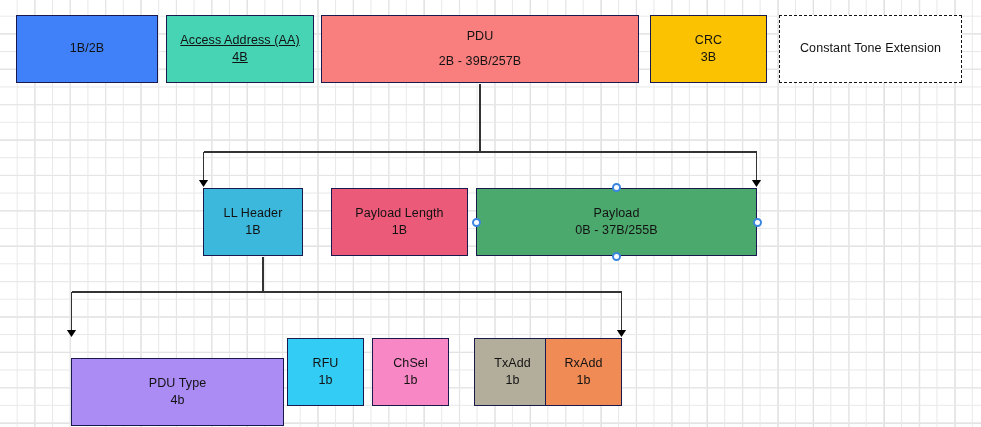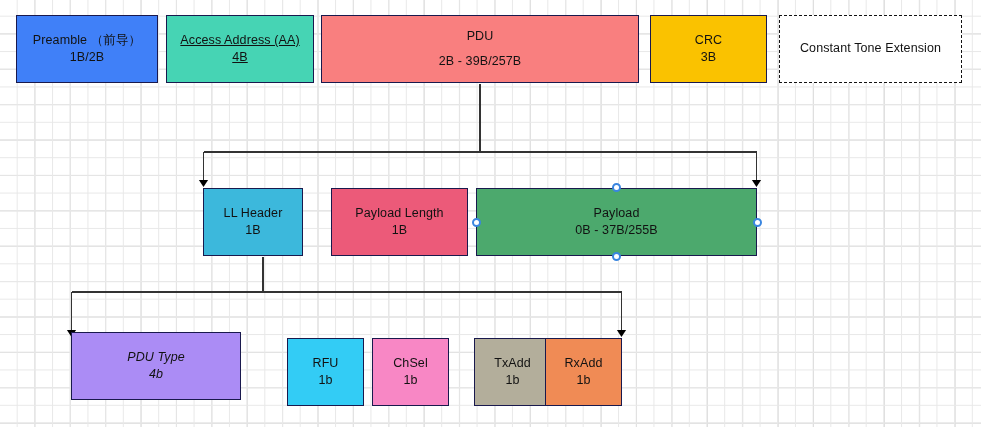--- a/index.html
+++ b/index.html
@@ -100,21 +100,20 @@
     <g id="arrows-group" fill="#000000">
         <polygon points="198.9,180 208.1,180 203.5,187"></polygon>
         <polygon points="751.9,180 761.1,180 756.5,187"></polygon>
         <polygon points="66.9,330 76.1,330 71.5,337"></polygon>
         <polygon points="616.9,330 626.1,330 621.5,337"></polygon>
       </g>
   </svg>
 
   <div id="nodes-layer">
       <div class="node" style="left: 16px; top: 15px; width: 142px; height: 68px; background-color: rgb(64, 128, 248);">
-        <span>Preamble （前导）</span>
         <span class="lbl-sub">1B/2B</span>
       </div>
       <div class="node" style="left: 166px; top: 15px; width: 148px; height: 68px; background-color: rgb(70, 212, 180); text-decoration: underline;">
         <span>Access Address (AA)</span>
         <span class="lbl-sub">4B</span>
       </div>
       <div class="node" style="left: 321px; top: 15px; width: 318px; height: 68px; background-color: rgb(249, 127, 127); gap: 8px;">
         <span>PDU</span>
         <span class="lbl-sub">2B - 39B/257B</span>
       </div>
@@ -130,21 +129,21 @@
         <span class="lbl-sub">1B</span>
       </div>
       <div class="node" style="left: 331px; top: 188px; width: 137px; height: 68px; background-color: rgb(236, 90, 121);">
         <span>Payload Length</span>
         <span class="lbl-sub">1B</span>
       </div>
       <div class="node" style="left: 476px; top: 188px; width: 281px; height: 68px; background-color: rgb(76, 169, 109);">
         <span>Payload</span>
         <span class="lbl-sub">0B - 37B/255B</span>
       </div>
-      <div class="node" style="left: 71px; top: 332px; width: 170px; height: 68px; background-color: rgb(171, 140, 245); font-style: italic;">
+      <div class="node" style="left: 71px; top: 358px; width: 213px; height: 68px; background-color: rgb(171, 140, 245);">
         <span>PDU Type</span>
         <span class="lbl-sub">4b</span>
       </div>
       <div class="node" style="left: 287px; top: 338px; width: 77px; height: 68px; background-color: rgb(51, 204, 245);">
         <span>RFU</span>
         <span class="lbl-sub">1b</span>
       </div>
       <div class="node" style="left: 372px; top: 338px; width: 77px; height: 68px; background-color: rgb(248, 135, 197);">
         <span>ChSel</span>
         <span class="lbl-sub">1b</span>

